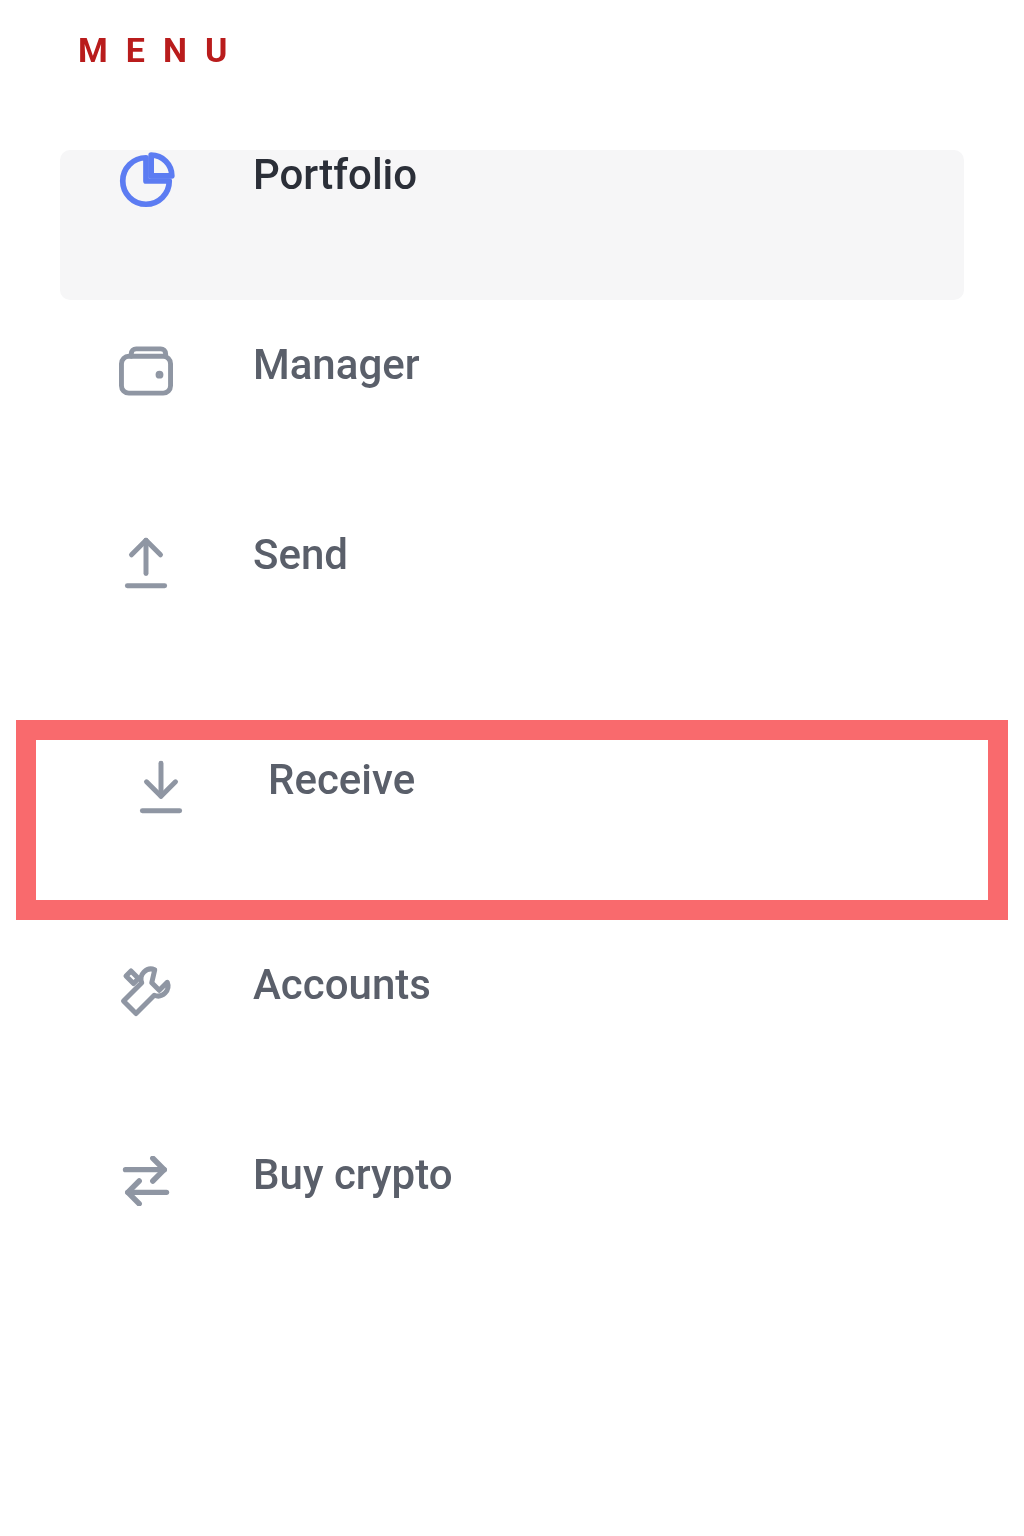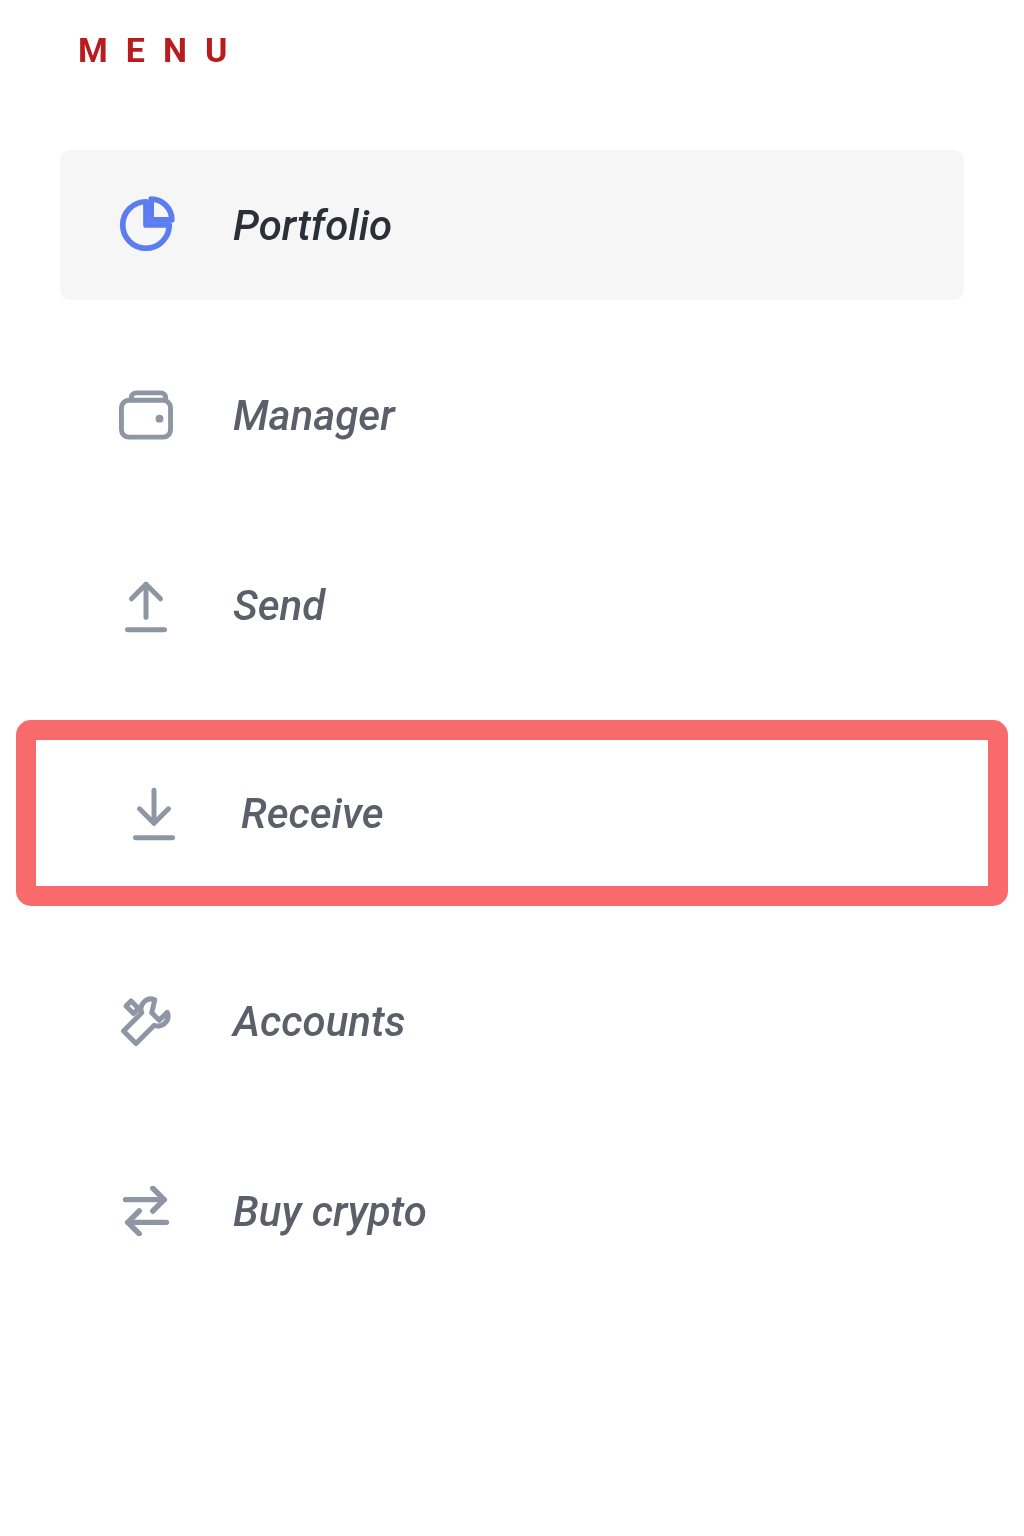--- a/index.html
+++ b/index.html
@@ -21,27 +21,25 @@
   .menu-heading {
     font-size: 34px;
     font-weight: 700;
     letter-spacing: 18px;
     color: #b91c1c;
     margin: 0 0 80px 18px;
   }
 
   .menu-item {
     display: flex;
-    align-items: center;
     height: 150px;
     border-radius: 10px;
     padding-left: 55px;
-    gap: 56px;
+    gap: 76px;
     margin-bottom: 40px;
-    font-style: italic;
   }
   .menu-item.active {
     background: #f6f6f7;
   }
   .menu-item .icon-slot {
     width: 62px;
     height: 62px;
     display: flex;
     align-items: center;
     justify-content: center;
@@ -52,23 +50,23 @@
     font-weight: 500;
     color: #5a5f6a;
   }
   .menu-item.active .label {
     color: #2b2f38;
   }
 
   
   .highlight-wrapper {
     border: 20px solid #f96a6d;
-    border-radius: 15px;
+    border-radius: 0;
     margin: 40px -44px 40px -44px;
-    padding: 8px;
+    padding: 15px;
   }
   .highlight-wrapper .menu-item {
     margin-bottom: 0;
     height: 130px;
     padding-left: 79px; 
   }
 
   svg { display: block; }
 </style>
 </head>

